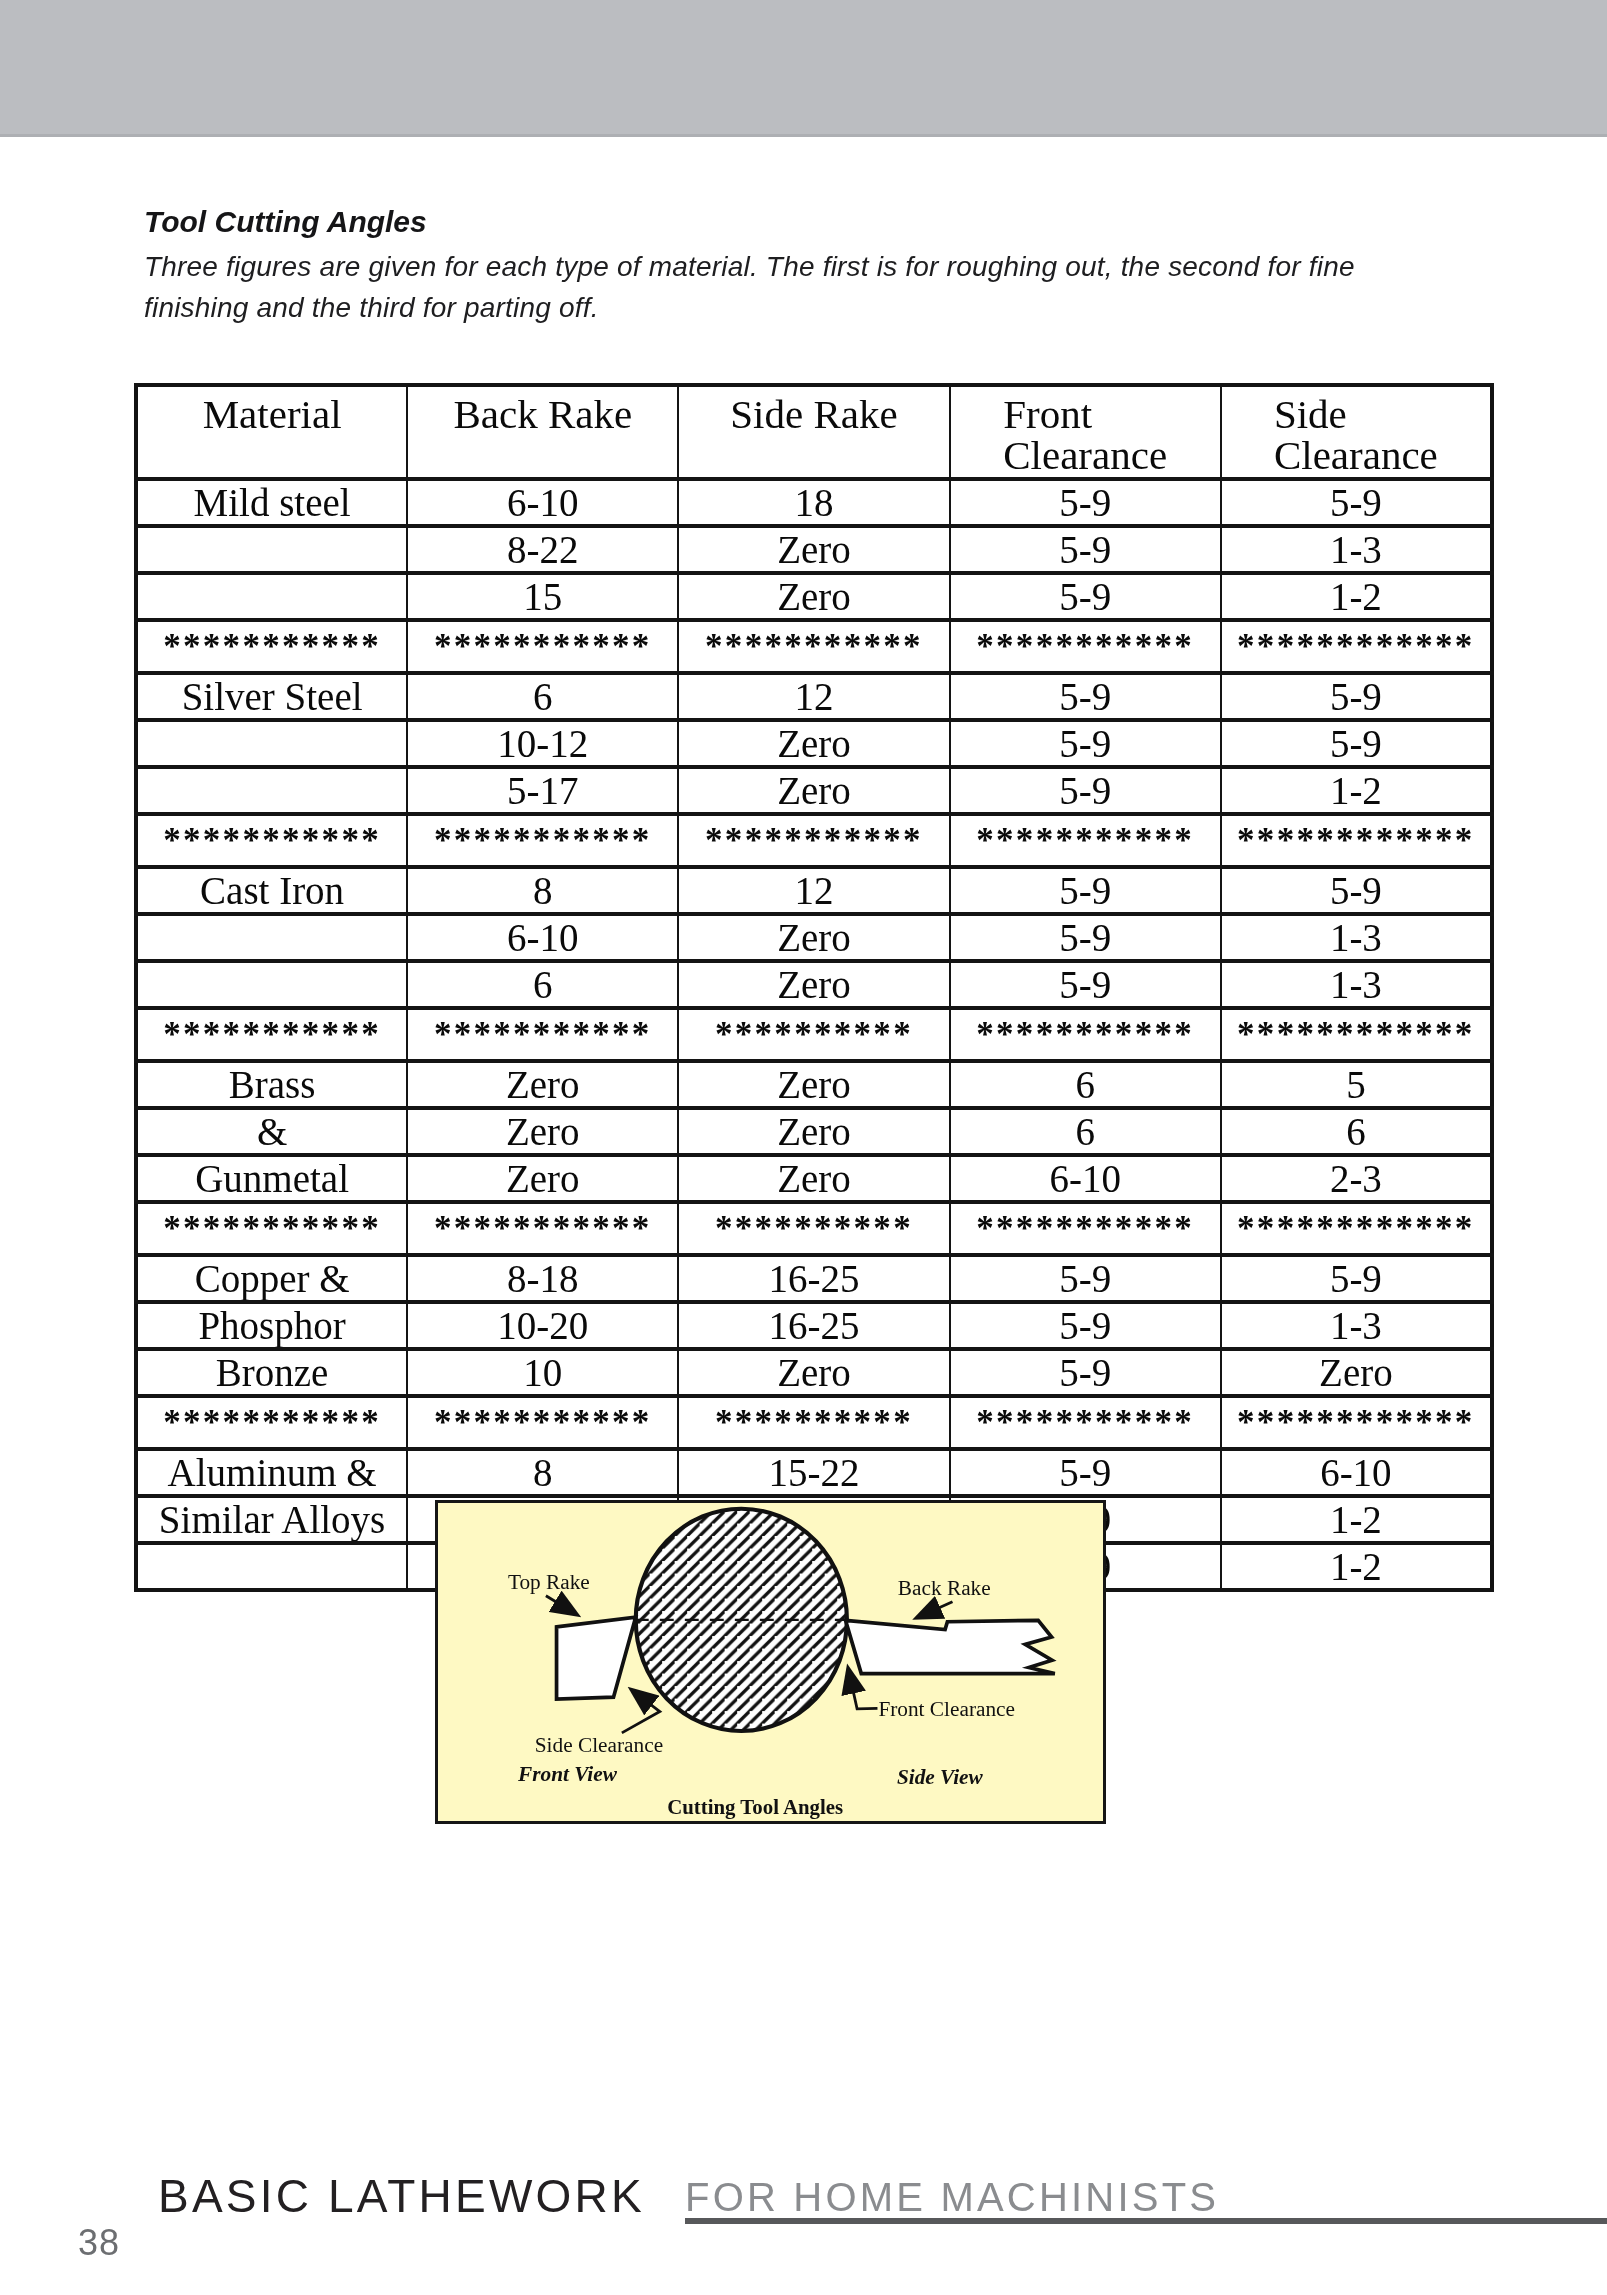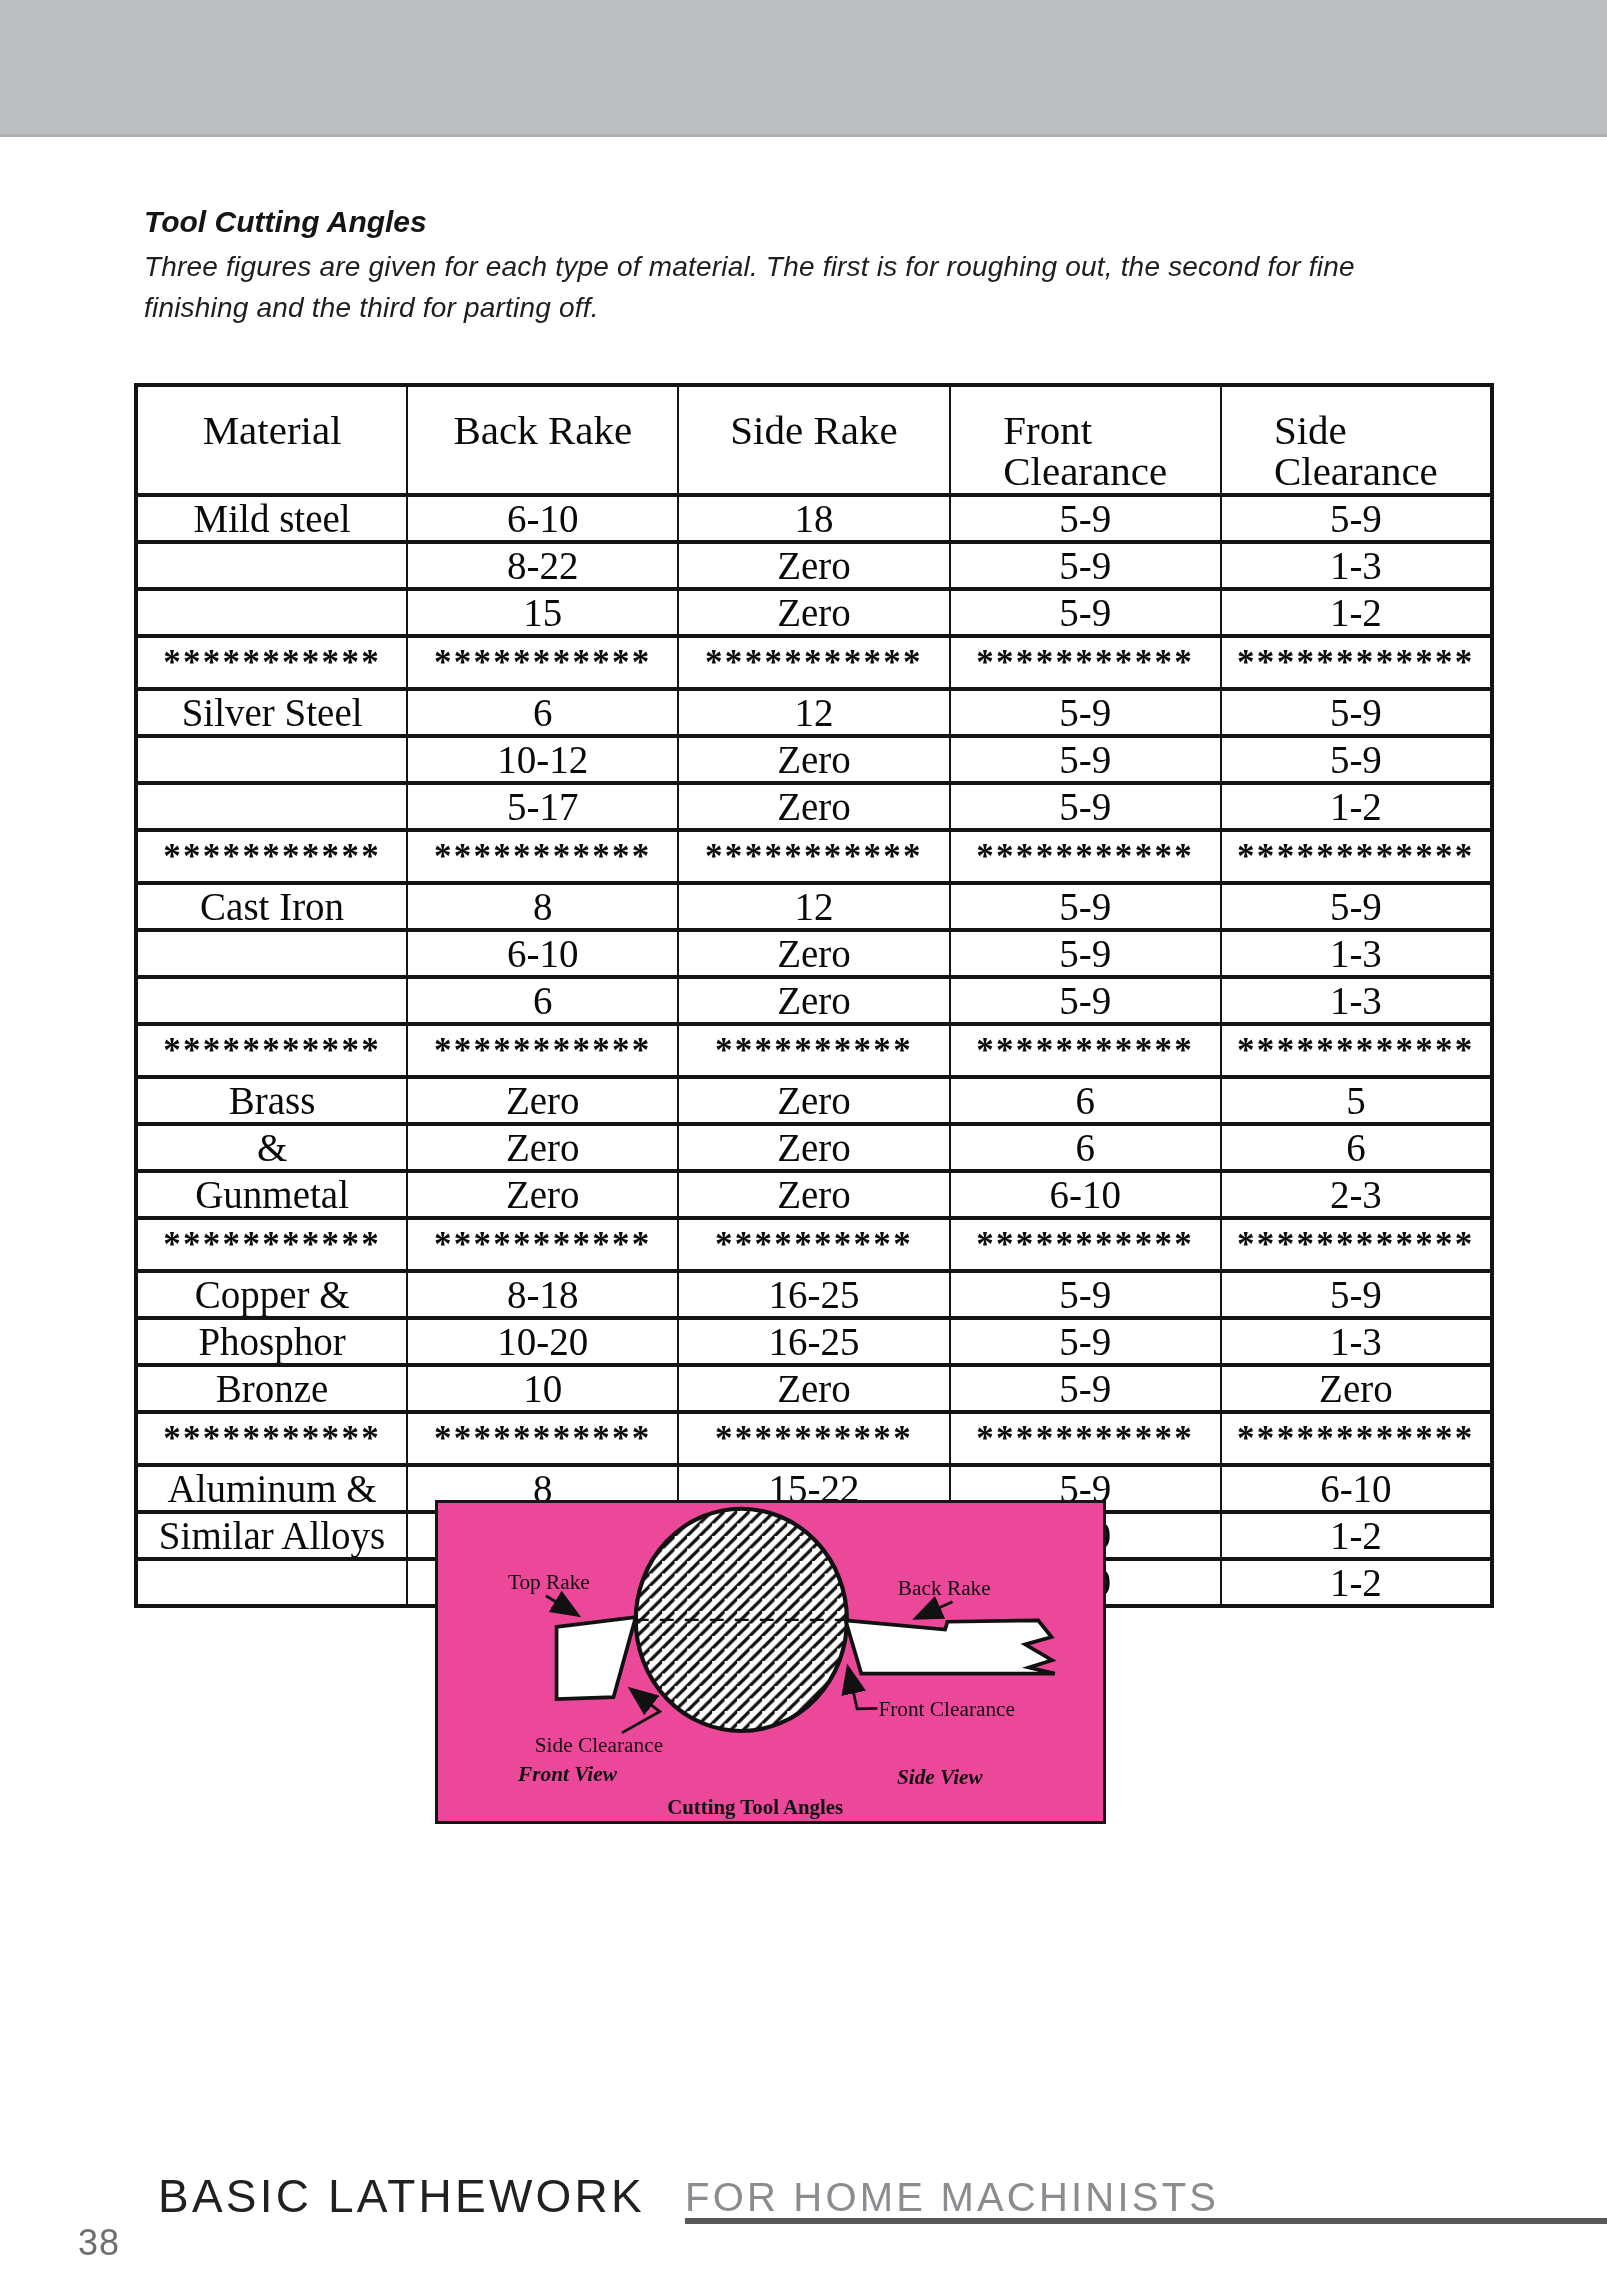--- a/index.html
+++ b/index.html
@@ -28,28 +28,28 @@
   }
   .angles th, .angles td {
     border:2.3px solid #141414; border-top-width:4.6px; border-bottom-width:4.6px;
     text-align:center; overflow:hidden;
   }
   .angles thead tr { height:85px; }
   .angles th {
     vertical-align:top; padding-top:6.5px; font-weight:400;
     font-size:41px; line-height:41px;
   }
-  .angles th .hl { display:inline-block; text-align:left;margin-top:16px; }
+  .angles th .hl { display:inline-block; text-align:left; }
   .angles tbody tr { height:44px; }
   .angles td { font-size:39px; line-height:43px; vertical-align:middle; padding:0; }
   .angles td.ast { font-size:35px; font-weight:700; letter-spacing:2.3px; line-height:49px; vertical-align:middle; }
 
   .diagram {
     position:absolute; left:435px; top:1500px; width:671px; height:324px;
-    border:3.2px solid #161616; box-sizing:border-box; background:#ec4899;
+    border:3.2px solid #161616; box-sizing:border-box; background:#fef9c3;
   }
   .diagram svg { display:block; width:100%; height:100%; }
   .dlabel { font-family:"Liberation Serif", serif; font-size:46px; fill:#111; }
   .dlabel-view { font-family:"Liberation Serif", serif; font-size:46px; font-style:italic; font-weight:700; fill:#111; }
   .dcaption { font-family:"Liberation Serif", serif; font-size:45px; font-weight:600; fill:#111; }
 
   .footer-pageno {
     position:absolute; left:78px; top:2178px; font-size:36px; font-weight:500;
     color:#6c6e71; letter-spacing:0.9px;margin-top:44px;
   }

